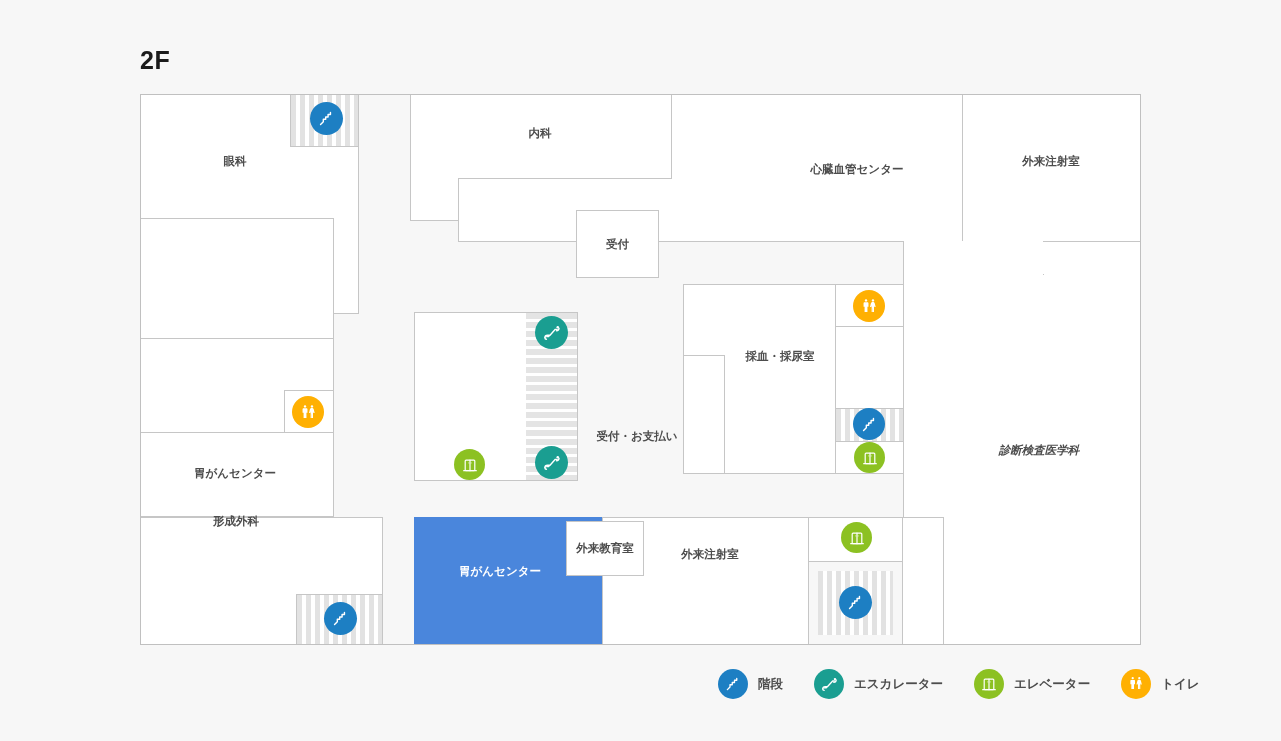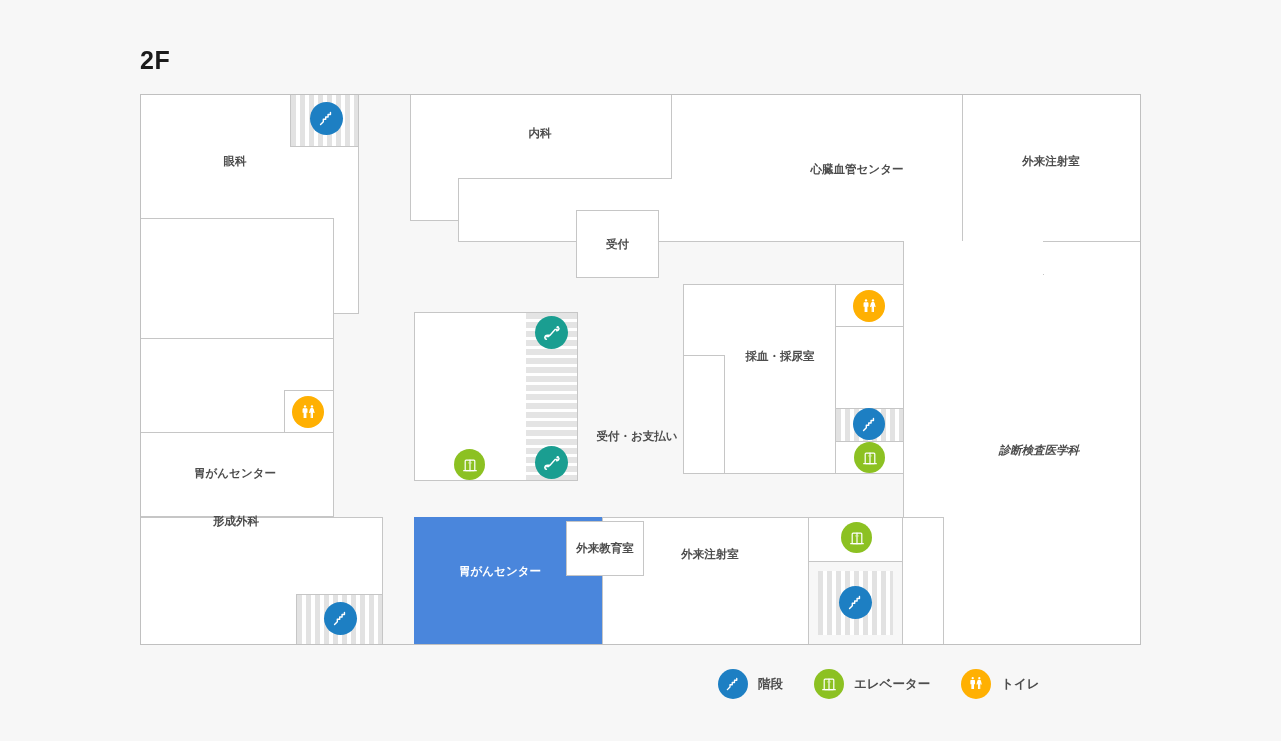--- a/index.html
+++ b/index.html
@@ -341,20 +341,34 @@
 
     <div class="leg-item">
       <span class="leg-ic ic-stairs">
         <svg width="18" height="18" viewBox="0 0 24 24" aria-hidden="true">
           <path d="M4.5 19.5 L8 16 L8 13 L11 13 L11 10 L14 10 L14 7 L17 7 L17 4.5" fill="none" stroke="#ffffff" stroke-width="1.8" stroke-linecap="round" stroke-linejoin="round"></path>
         </svg>
       </span>
       <span class="leg-txt">階段</span>
     </div>
 
+    <div class="leg-item">
+      <span class="leg-ic ic-escalator">
+        <svg width="19" height="19" viewBox="0 0 24 24" aria-hidden="true">
+          <g fill="none" stroke="#ffffff" stroke-width="1.7" stroke-linecap="round" stroke-linejoin="round">
+            <path d="M3.5 17.5 C3.5 15.6 5 14.6 6.6 14.6 L9.6 14.6 L16 7.6 L18.2 7.6"></path>
+            <path d="M5.3 19.4 C4.1 19.4 3.5 18.6 3.5 17.6"></path>
+            <path d="M20.4 6.3 C20.4 8.2 19 9.2 17.4 9.2"></path>
+          </g>
+          <circle cx="18.9" cy="5.2" r="1.5" fill="#ffffff"></circle>
+          <path d="M6.0 14.9 L10.1 14.9 L8.2 17.0 L4.1 17.0 Z" fill="#ffffff"></path>
+        </svg>
+      </span>
+      <span class="leg-txt">エスカレーター</span>
+    </div>
 
     <div class="leg-item">
       <span class="leg-ic ic-elevator">
         <svg width="18" height="18" viewBox="0 0 24 24" aria-hidden="true">
           <g fill="none" stroke="#ffffff" stroke-width="1.6" stroke-linecap="round" stroke-linejoin="round">
             <rect x="5.6" y="5.4" width="12.8" height="14.2" rx="1.2"></rect>
             <line x1="12" y1="5.4" x2="12" y2="19.6"></line>
             <path d="M3.6 19.6 H20.4"></path>
           </g>
           <path d="M9.4 9.6 L10.6 8.2 L11.4 9.6 Z" fill="#ffffff"></path>

